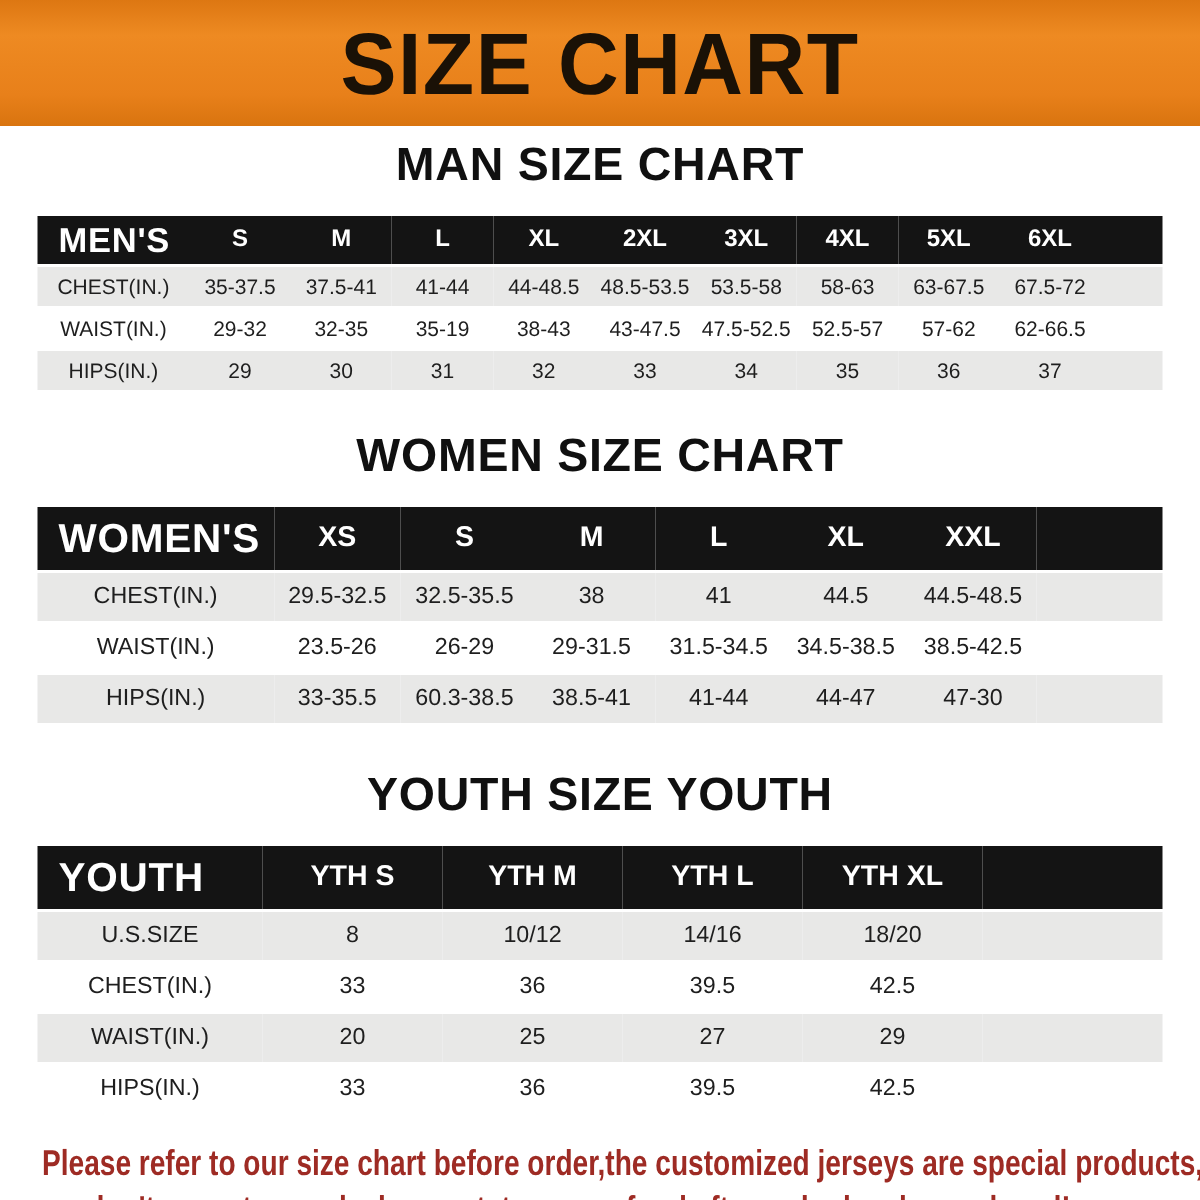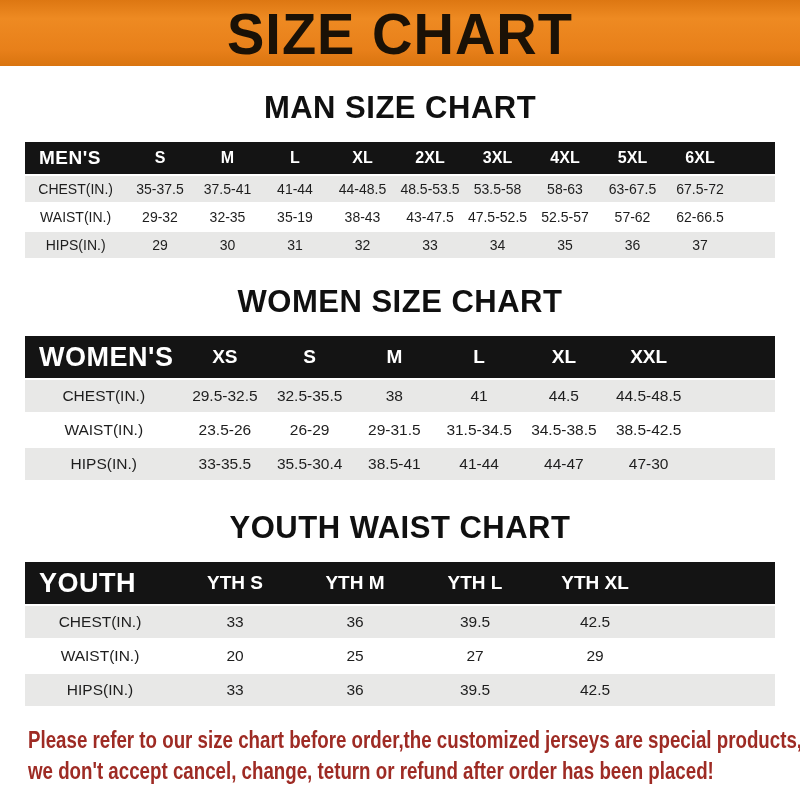--- a/index.html
+++ b/index.html
@@ -2,53 +2,53 @@
 <html style="--banner_bg: #E8801A; --band_bg: #141414; --row_alt: #E8E8E7; --footer_color: #9E2B24;"><head>
 <meta charset="utf-8">
 <style>
   html,body{margin:0;padding:0;}
   body{
     width:800px;height:800px;overflow:hidden;background:#fff;
     font-family:"Liberation Sans", sans-serif;
   }
   
   .banner{
-    height:66px;width:800px;
+    height:84px;width:800px;
     background:linear-gradient(180deg,#dd7712,#ee8a22 28%,#e8801a 75%,#d9740f);
     display:flex;align-items:center;justify-content:center;
   }
   .banner-title{
     font-size:56px;font-weight:bold;color:#1a1106;
     letter-spacing:1px;transform:scaleY(1.04);
   }
   
   .section-heading{
     margin:0;text-align:center;font-size:31px;font-weight:bold;color:#101010;
     letter-spacing:.5px;
   }
-  .hm{margin-top:24px;margin-bottom:14px;}
+  .hm{margin-top:8px;margin-bottom:14px;}
   .hw{margin-top:24px;margin-bottom:14px;}
   .hy{margin-top:28px;margin-bottom:14px;}
   
   table.size-table{
     width:750px;margin:0 auto;border-collapse:separate;border-spacing:0 2px;
     table-layout:fixed;
   }
   .size-table thead th{
     background:var(--band_bg,#141414);color:#fff;font-weight:bold;
     text-align:center;overflow:hidden;white-space:nowrap;
   }
   .size-table thead th.corner{text-align:left;padding-left:14px;letter-spacing:.5px;}
   .size-table tbody td{
     text-align:center;color:#1e1e1e;overflow:hidden;white-space:nowrap;
   }
   .size-table tbody tr:nth-child(odd) td{background:var(--row_alt,#E8E8E7);}
   
   .mens thead th{height:30px;font-size:16px;}
-  .mens thead th.corner{font-size:19px;}
+  .mens thead th.corner{font-size:23px;}
   .mens tbody td{height:24px;font-size:14px;}
   
   .wide thead th{height:40px;font-size:19px;}
   .wide thead th.corner{font-size:27px;}
   .wide tbody td{height:30px;font-size:15.5px;}
   
   .footer-note{margin-top:16px;padding-left:28px;color:var(--footer_color,#9E2B24);}
   .footer-line{
     font-size:24px;font-weight:bold;line-height:31px;white-space:nowrap;
     transform:scaleX(.78);transform-origin:left center;letter-spacing:0;
@@ -178,33 +178,33 @@
           <td>26-29</td>
           <td>29-31.5</td>
           <td>31.5-34.5</td>
           <td>34.5-38.5</td>
           <td>38.5-42.5</td>
           <td></td>
         </tr>
         <tr>
           <td>HIPS(IN.)</td>
           <td>33-35.5</td>
-          <td>35.5-30.4</td>
+          <td>60.3-38.5</td>
           <td>38.5-41</td>
           <td>41-44</td>
           <td>44-47</td>
           <td>47-30</td>
           <td></td>
         </tr>
       </tbody>
     </table>
 </section>
 
 <section>
-  <h2 class="section-heading hy">YOUTH WAIST CHART</h2>
+  <h2 class="section-heading hy">YOUTH SIZE YOUTH</h2>
   <table class="size-table wide">
       <colgroup>
         <col style="width: 20%;">
         <col style="width: 16%;">
         <col style="width: 16%;">
         <col style="width: 16%;">
         <col style="width: 16%;">
         <col style="width: 16%;">
       </colgroup>
       <thead>
@@ -212,20 +212,28 @@
           <th class="corner">YOUTH</th>
           <th>YTH S</th>
           <th>YTH M</th>
           <th>YTH L</th>
           <th>YTH XL</th>
           <th></th>
         </tr>
       </thead>
       <tbody>
         <tr>
+          <td>U.S.SIZE</td>
+          <td>8</td>
+          <td>10/12</td>
+          <td>14/16</td>
+          <td>18/20</td>
+          <td></td>
+        </tr>
+        <tr>
           <td>CHEST(IN.)</td>
           <td>33</td>
           <td>36</td>
           <td>39.5</td>
           <td>42.5</td>
           <td></td>
         </tr>
         <tr>
           <td>WAIST(IN.)</td>
           <td>20</td>

